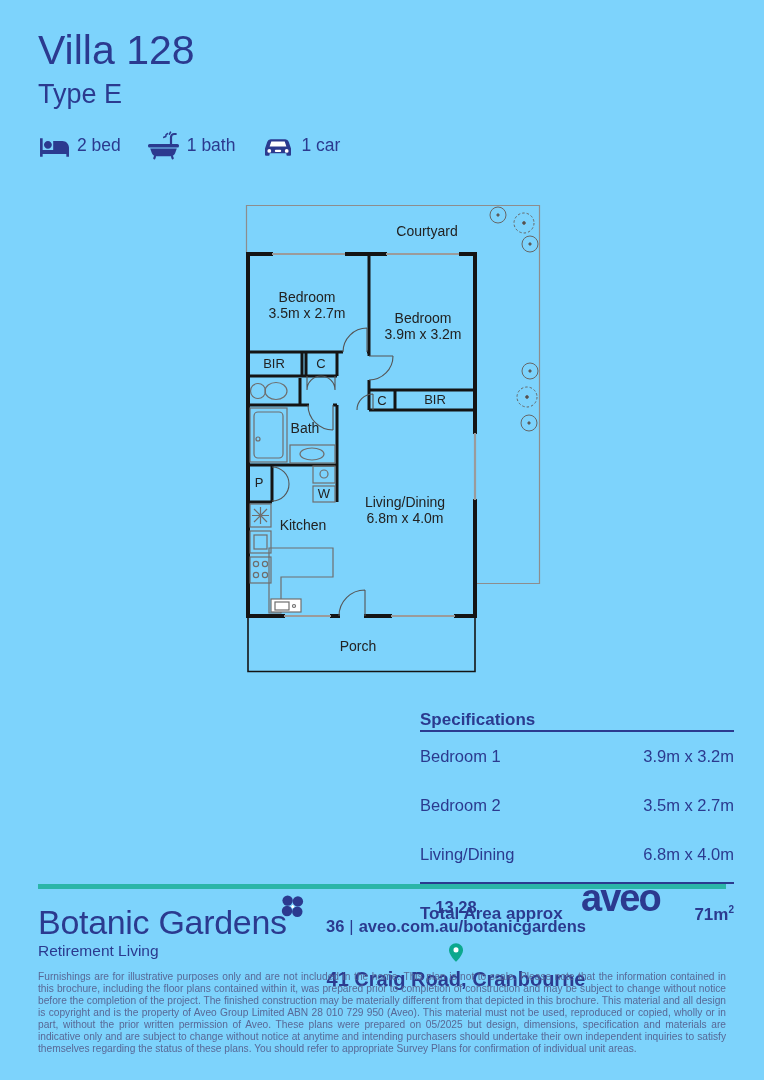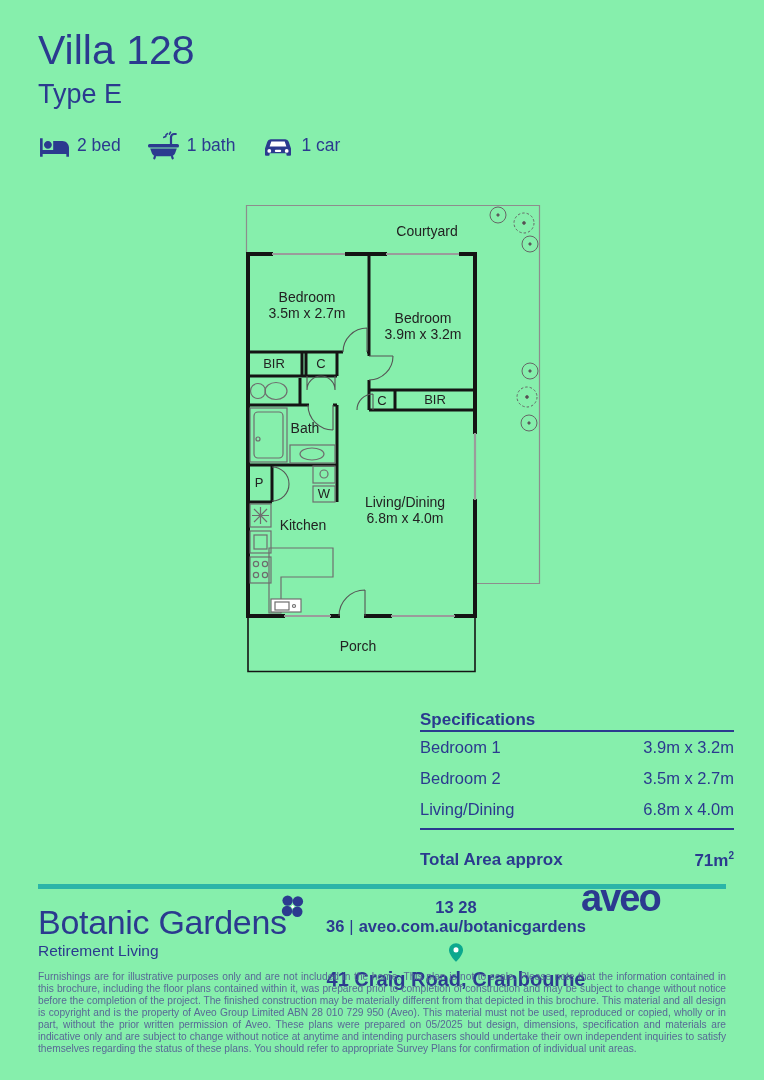--- a/index.html
+++ b/index.html
@@ -1,38 +1,38 @@
 <!DOCTYPE html>
 <html><head>
 <meta charset="utf-8">
 <style>
   * { box-sizing: border-box; }
   html,body { margin:0; padding:0; background:#ffffff; }
   body { font-family:"Liberation Sans","DejaVu Sans",sans-serif; }
-  .page { position:relative; width:764px; height:1080px; background:#86efac; overflow:hidden; }
+  .page { position:relative; width:764px; height:1080px; background:#7dd3fc; overflow:hidden; }
 
   
   .hdr { position:absolute; left:38px; top:28px; color:#2B3A8F; }
   .hdr h1 { margin:0; font-size:41px; font-weight:500; letter-spacing:0; line-height:1.1; }
   .hdr h2 { margin:6px 0 8px; font-size:27px; font-weight:400; }
   .features { display:flex; align-items:center; gap:26px; margin-top:21px; }
   .feature { display:flex; align-items:center; gap:6px; font-size:17.5px; color:#2B3A8F; }
   .feature svg { display:block; }
 
   
   .plan { position:absolute; left:245px; top:198px; width:296px; height:477px; }
   .plan svg { position:absolute; left:0; top:0; }
   .plab { position:absolute; transform:translate(-50%,-50%); white-space:nowrap;
           color:#222; font-size:14px; line-height:16px; text-align:center; }
   .plab.small { font-size:13px; }
 
   
   .specs { position:absolute; left:420px; top:710px; width:314px; color:#2B3A8F; }
   .specs-title { font-size:17px; font-weight:bold; padding-bottom:0; border-bottom:2.5px solid #2B3A8F; }
-  .spec-row { display:flex; justify-content:space-between; font-size:16.5px; padding:7px 0; line-height:17px; }
+  .spec-row { display:flex; justify-content:space-between; font-size:16.5px; padding:16px 0; line-height:17px; }
   .spec-total { display:flex; justify-content:space-between; font-size:17px; font-weight:bold;
                 border-top:2.5px solid #2B3A8F; margin-top:3px; padding-top:20px; }
   .spec-total sup { font-size:10px; }
 
   
   .divider { position:absolute; left:38px; top:884px; width:688px; height:4.5px; background:#2BB5A8; }
   .brandblk { position:absolute; left:38px; top:892px; color:#2B3A8F; }
   .brandblk .clover { position:absolute; left:241px; top:1px; }
   .brandblk .cname { margin:12px 0 0; font-size:34px; font-weight:400; letter-spacing:-0.3px; line-height:36px; }
   .brandblk .tagline { margin:2px 0 0; font-size:15.5px; font-weight:400; }

